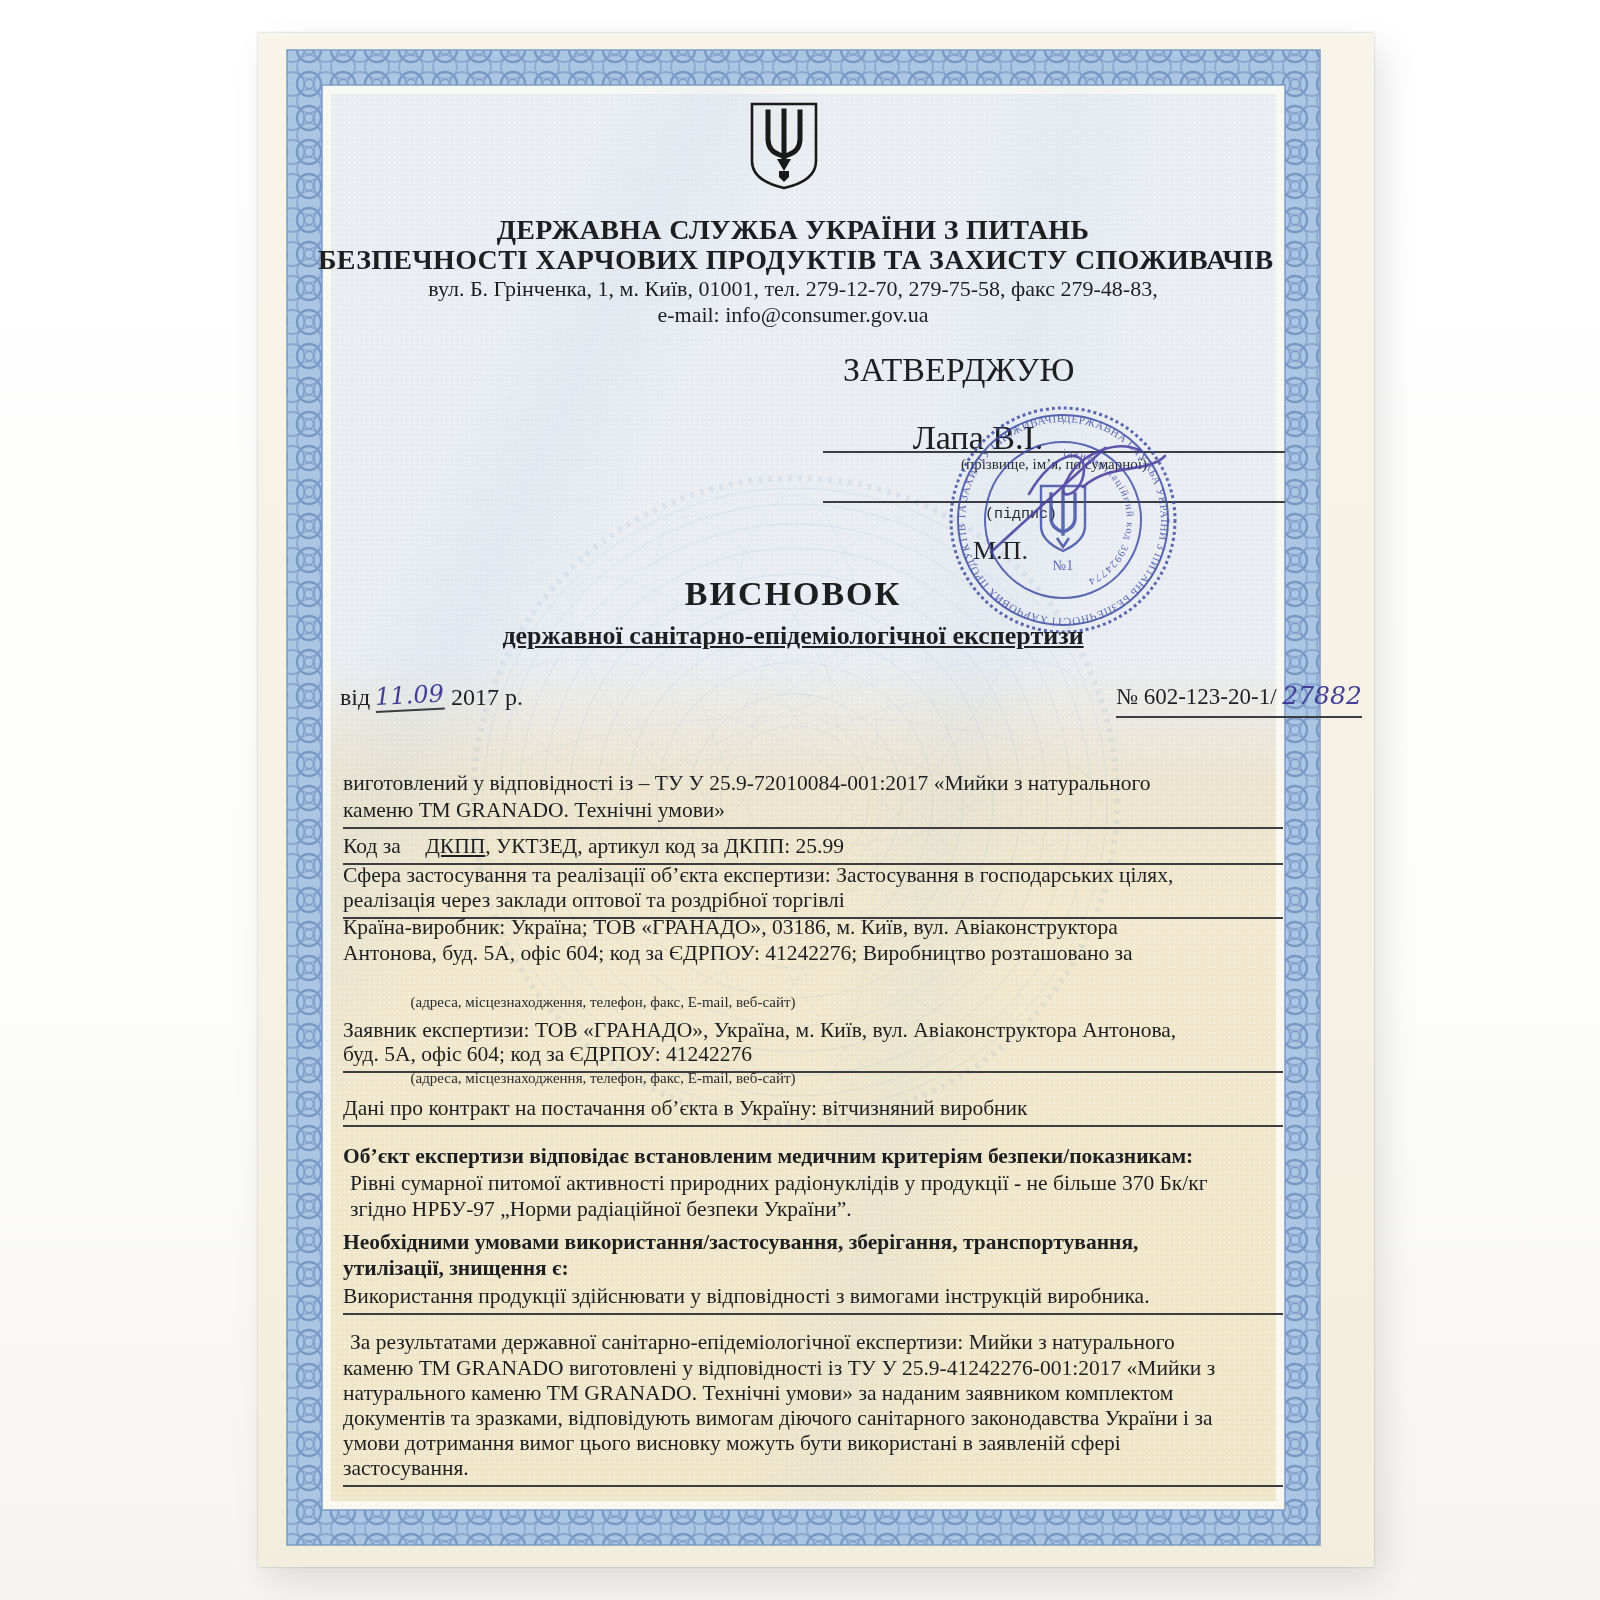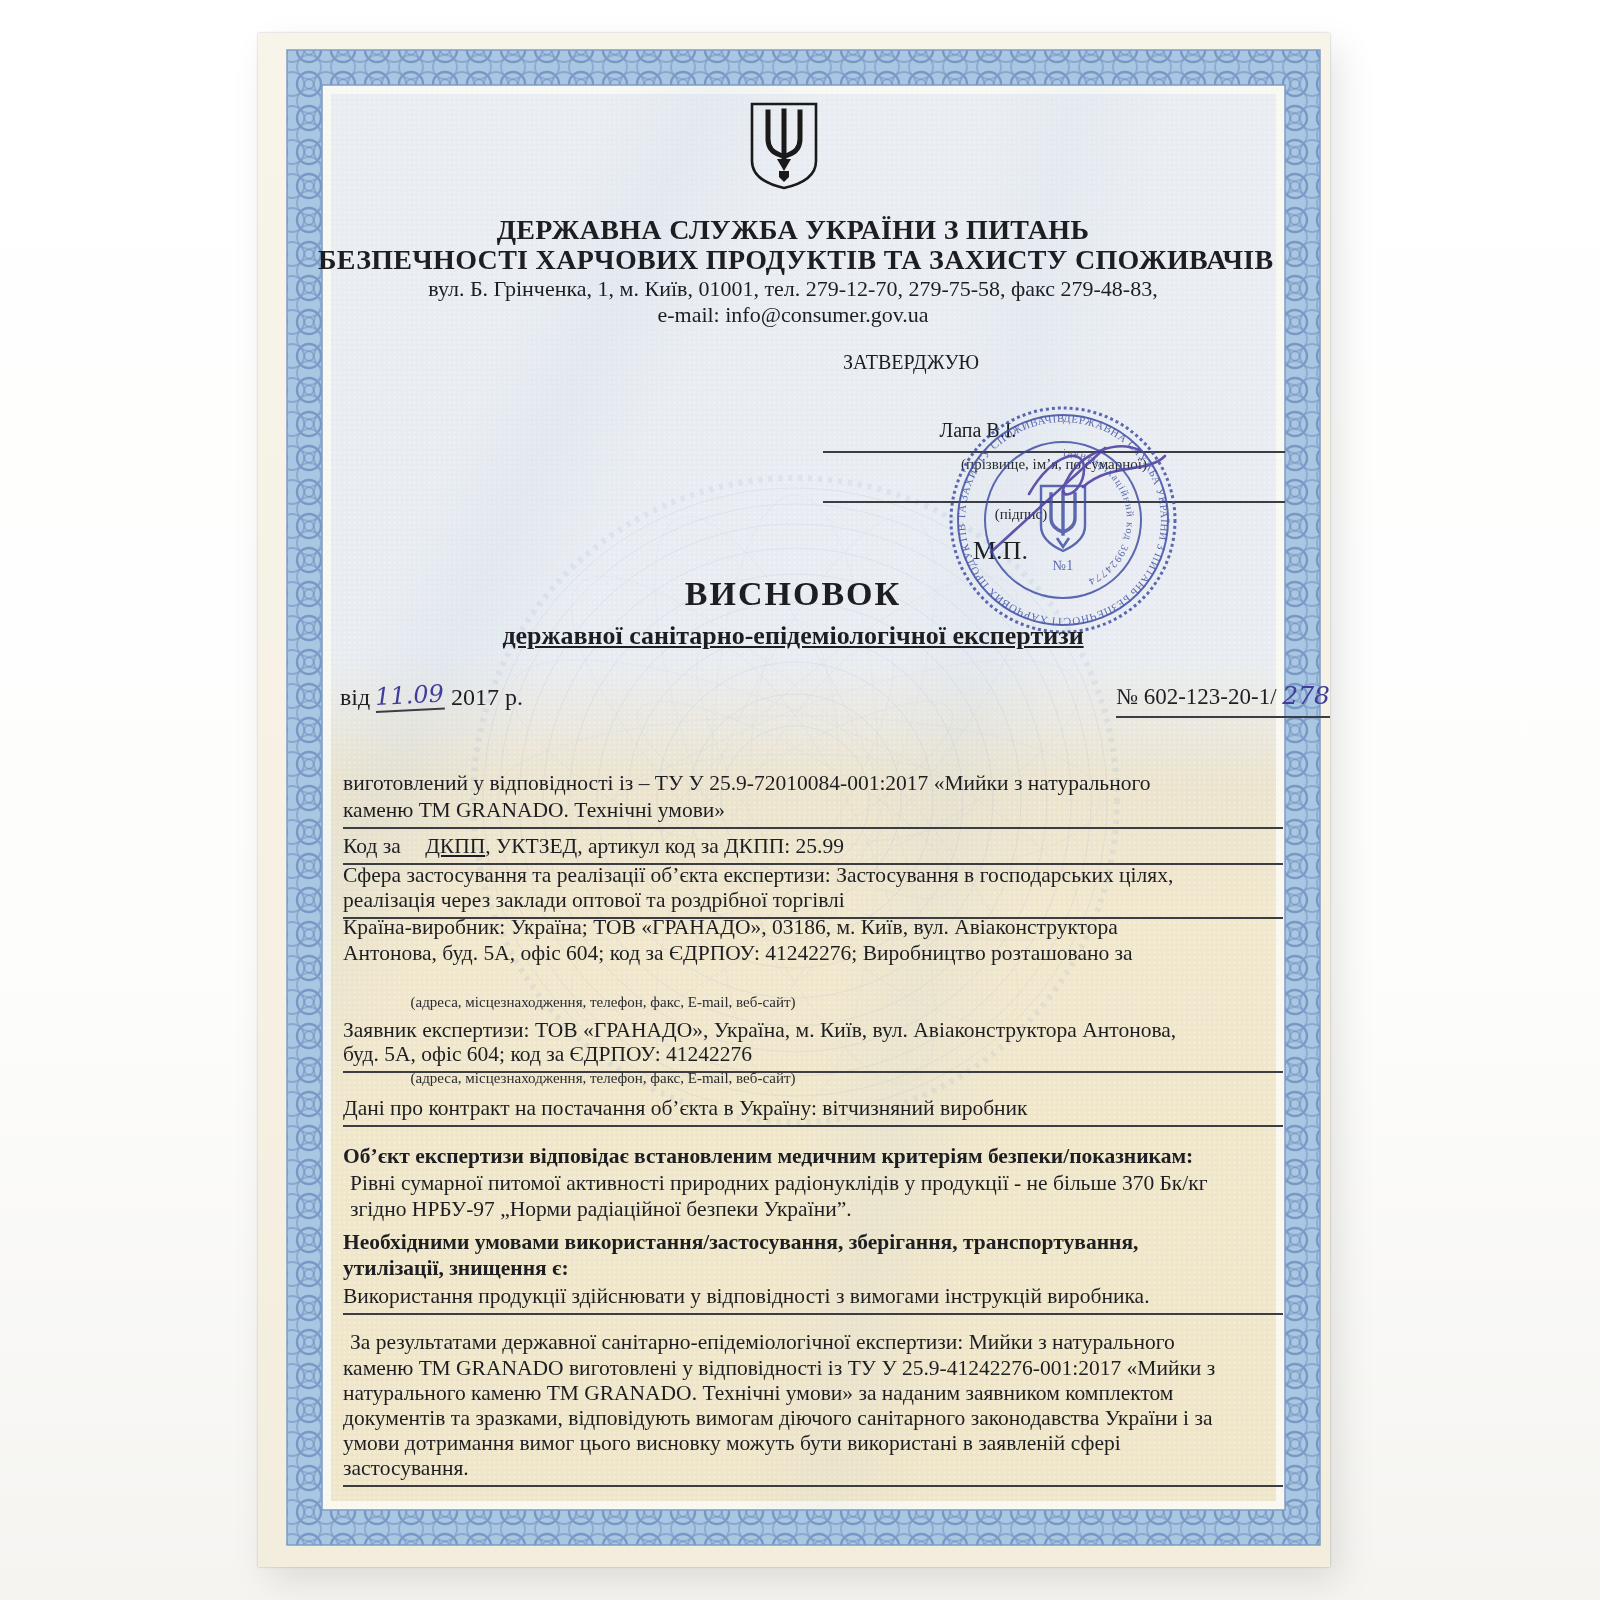--- a/index.html
+++ b/index.html
@@ -1,21 +1,21 @@
 <!DOCTYPE html>
 <html><head>
 <meta charset="utf-8">
 <style>
   html,body{margin:0;padding:0;}
   body{width:1600px;height:1600px;font-family:"Liberation Serif","DejaVu Serif",serif;}
   .photo{position:relative;width:1600px;height:1600px;overflow:hidden;
          background:linear-gradient(180deg,#ffffff 0%,#fdfdfc 60%,#f5f4f1 100%);}
   .paper{position:absolute;left:258px;top:33px;width:1072px;height:1534px;overflow:hidden;
          background:linear-gradient(180deg,#f8f4ea 0%,#f6f1e3 55%,#f3eddd 100%);
-         box-shadow:0 0 2px rgba(0,0,0,.25), 10px 14px 34px rgba(0,0,0,.10);}
+         box-shadow:0 0 2px rgba(0,0,0,.25), 10px 14px 34px rgba(0,0,0,.10);padding-left:44px;}
   
   .sheet{position:absolute;left:64px;top:52px;width:963px;height:1425px;
          background:
            linear-gradient(180deg,#e9edf2 0%,#e8ecf2 40%,#ebe3cd 49%,#f0e7cc 58%,#efe5c8 100%);
          box-shadow:inset 0 0 0 9px rgba(249,248,243,.92);}
   .sheet::before{content:"";position:absolute;inset:0;
          background-image:radial-gradient(rgba(255,255,255,.45) 1px,transparent 1.4px);
          background-size:5px 5px;opacity:.55;}
   .sheet::after{content:"";position:absolute;inset:0;
          background:
@@ -28,21 +28,21 @@
   .hdr{left:60px;width:950px;text-align:center;}
   .hdr.b{font-weight:bold;font-size:28px;letter-spacing:.3px;}
   .hdr.r{font-size:22px;}
   .bl{position:absolute;left:85px;width:940px;white-space:nowrap;
       font-size:21.5px;line-height:26px;color:#1d1e22;}
   .bl.b{font-weight:bold;}
   .bl.u{border-bottom:2px solid #3c3d42;padding-bottom:4px;}
   .ind{text-indent:7px;}
   .cap{position:absolute;font-size:15px;color:#2a2b30;text-align:center;white-space:nowrap;}
   .rule{position:absolute;border-top:2px solid #3c3d42;height:0;}
-  .appr{font-size:20px;}
+  .appr{font-size:34px;}
   .hand{font-family:"DejaVu Serif","Liberation Serif",serif;font-style:italic;
         color:#423e97;}
   .title{left:60px;width:950px;text-align:center;font-weight:bold;font-size:34px;letter-spacing:2px;}
   .subtitle{left:60px;width:950px;text-align:center;font-weight:bold;font-size:26px;text-decoration:underline;}
   .numwrap{border-bottom:2px solid #3c3d42;padding-bottom:6px;font-size:23px;}
   .datecell{display:inline-block;border-bottom:2px solid #3c3d42;min-width:62px;text-align:center;
             font-size:24px;transform:rotate(-3deg);transform-origin:left bottom;}
   .stampsvg{position:absolute;left:675px;top:357px;opacity:.92;}
   .mp{font-size:26px;}
 </style>
@@ -121,21 +121,21 @@
     <div class="abs hdr b" style="top:181px;">ДЕРЖАВНА СЛУЖБА УКРАЇНИ З ПИТАНЬ</div>
     <div class="abs hdr b" style="top:211px;">БЕЗПЕЧНОСТІ ХАРЧОВИХ ПРОДУКТІВ ТА ЗАХИСТУ СПОЖИВАЧІВ</div>
     <div class="abs hdr r" style="top:243px;">вул. Б. Грінченка, 1, м. Київ, 01001, тел. 279-12-70, 279-75-58, факс 279-48-83,</div>
     <div class="abs hdr r" style="top:269px;">e-mail: info@consumer.gov.ua</div>
 
     <div class="abs appr" style="left:585px;top:318px;">ЗАТВЕРДЖУЮ</div>
     <div class="abs appr" style="left:600px;top:386px;width:240px;text-align:center;">Лапа В.І.</div>
     <div class="rule" style="left:565px;top:418px;width:462px;"></div>
     <div class="cap" style="left:565px;top:423px;width:462px;">(прізвище, ім’я, по сумарної)</div>
     <div class="rule" style="left:565px;top:468px;width:462px;"></div>
-    <div class="cap" style="left:703px;top:473px;width:120px;">(підпис)</div>
+    <div class="cap" style="left:703px;top:473px;width:120px;font-family:Liberation Mono, monospace;">(підпис)</div>
     <div class="abs mp" style="left:715px;top:503px;">М.П.</div>
 
     <svg class="stampsvg" width="264" height="264" viewBox="0 0 264 264">
       <defs>
         <path id="ringPath" d="M 130,32 a 98,98 0 1 1 -0.05,0"></path>
         <path id="codePath" d="M 130,66 a 64,64 0 1 1 -0.05,0"></path>
       </defs>
       <g stroke="#3d4da3" fill="none" opacity=".9">
         <circle cx="130" cy="130" r="112" stroke-width="3" stroke-dasharray="3 3"></circle>
         <circle cx="130" cy="130" r="105" stroke-width="2"></circle>

